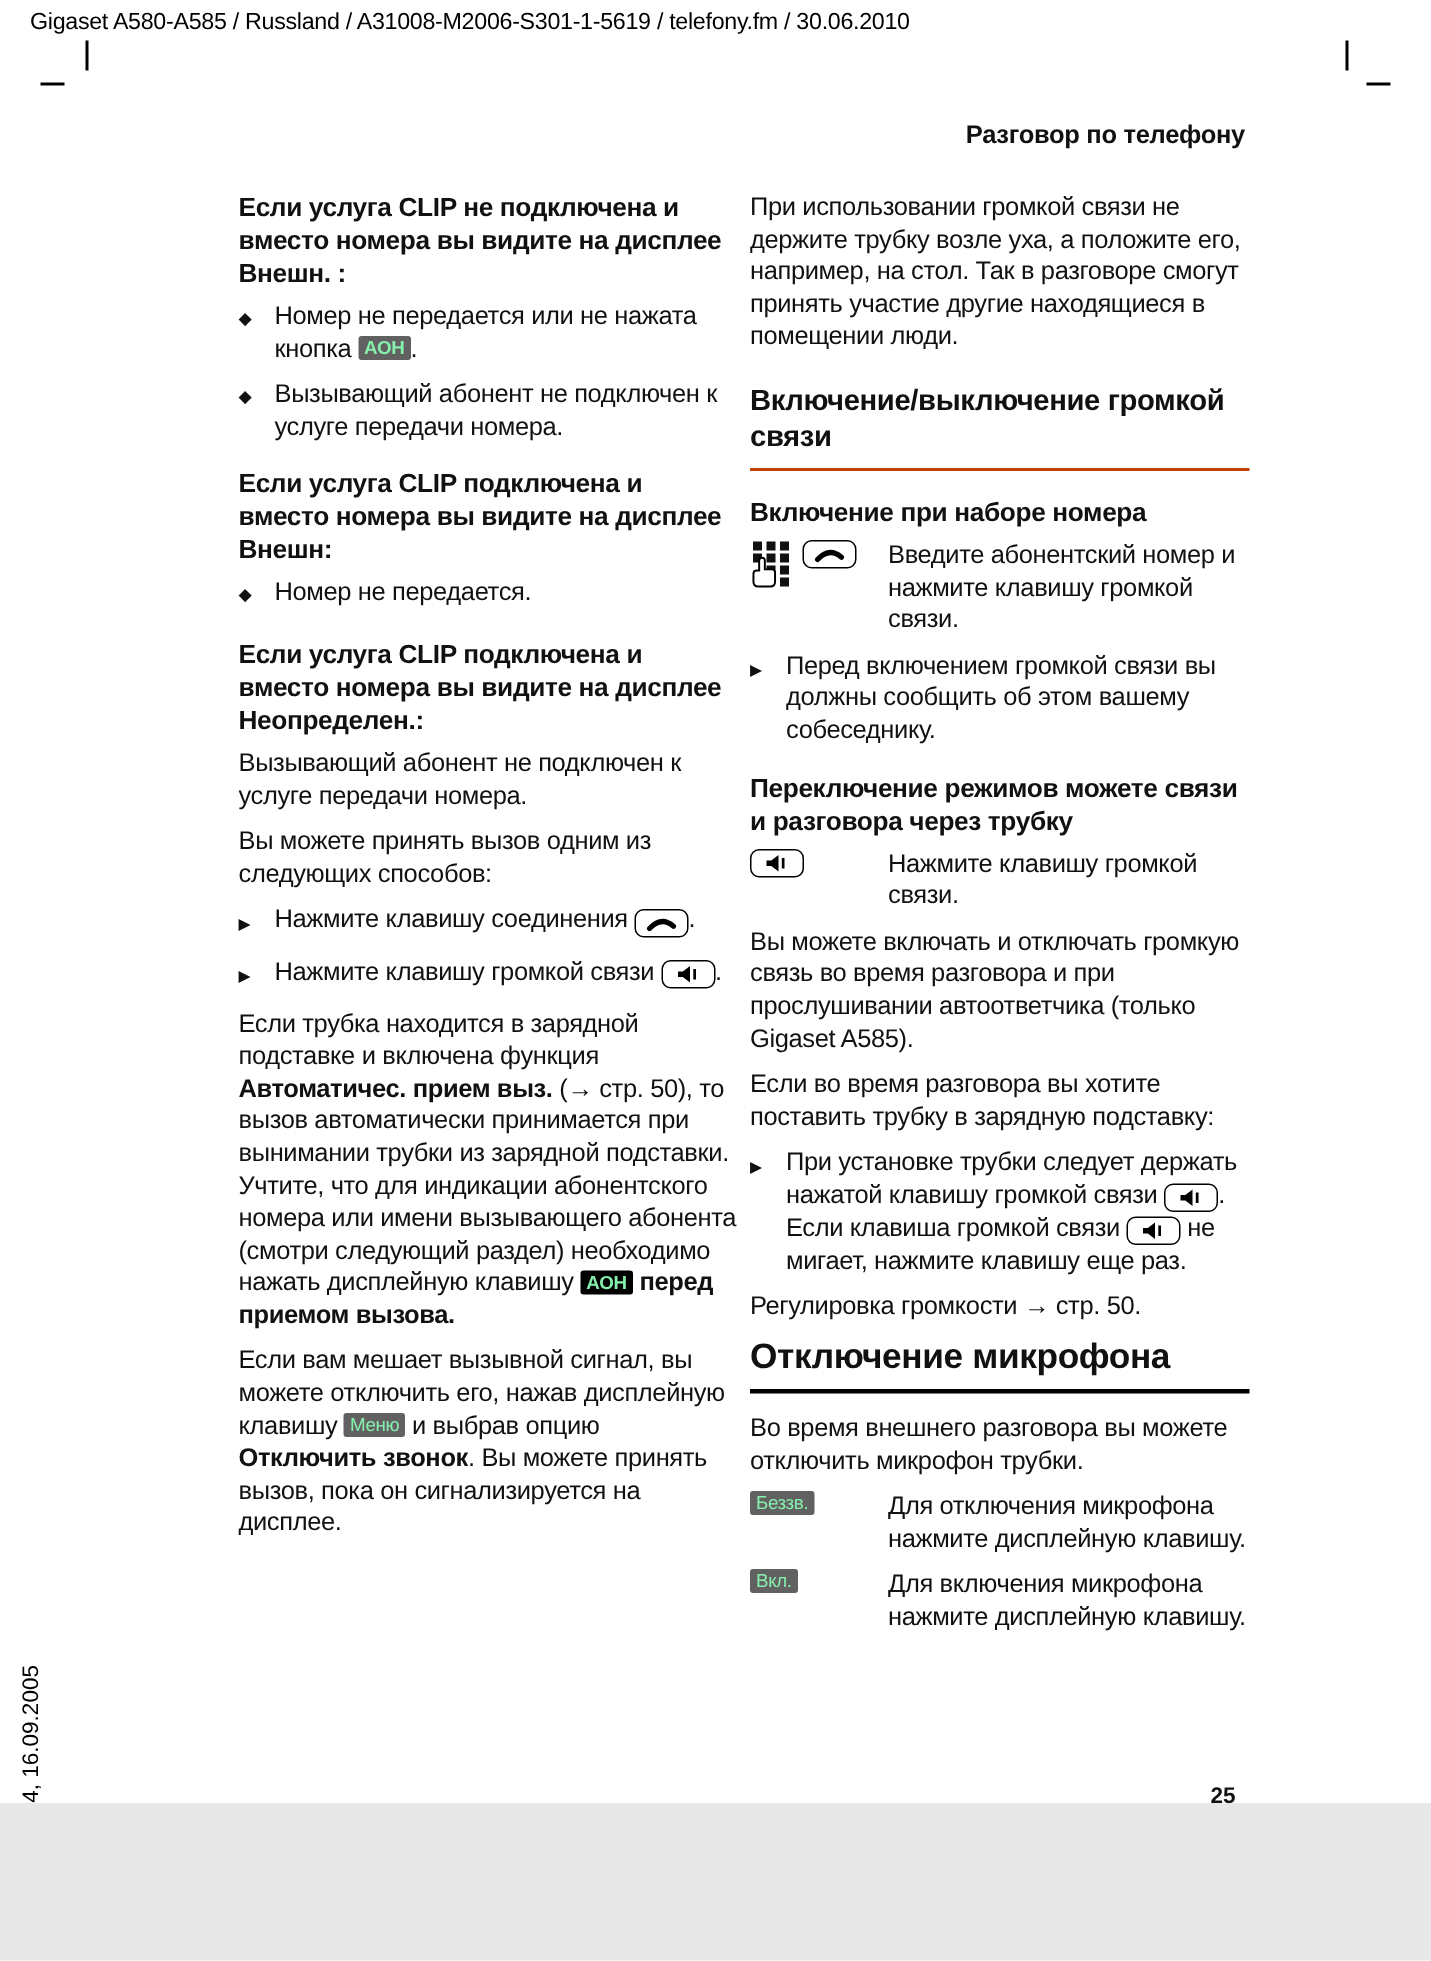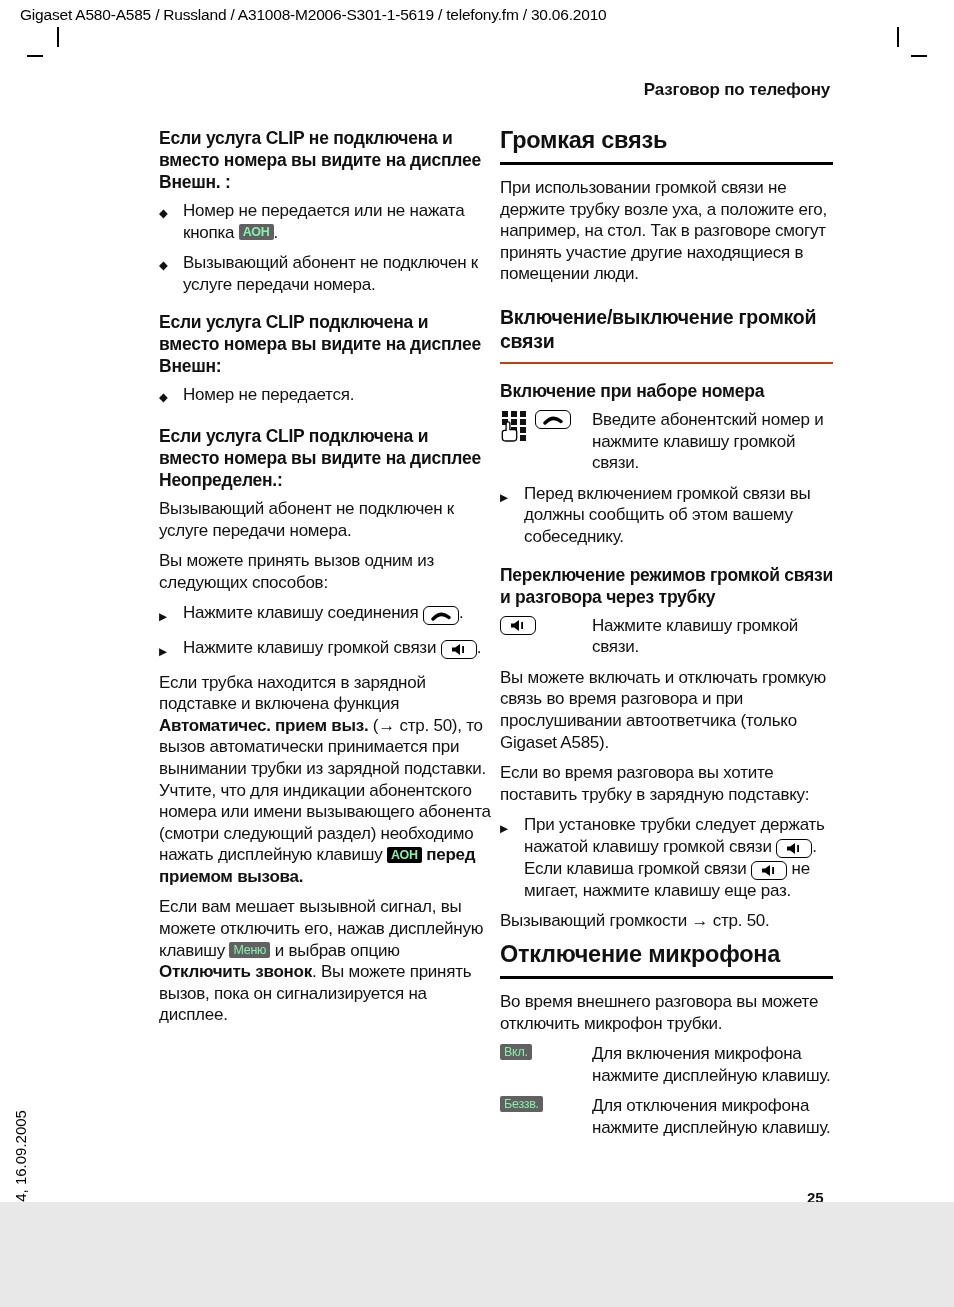--- a/index.html
+++ b/index.html
@@ -113,21 +113,20 @@
     </div>
 
     <p><span>Если трубка находится в зарядной подставке и включена функция </span><span class="b">Автоматичес. прием выз.</span><span> (</span><span class="refarrow">→</span><span> стр. 50), то вызов автоматически принимается при вынимании трубки из зарядной подставки. Учтите, что для индикации абонентского номера или имени вызывающего абонента (смотри следующий раздел) необходимо нажать дисплейную клавишу </span><span class="key black">АОН</span><span> </span><span class="b">перед приемом вызова.</span></p>
 
     <p><span>Если вам мешает вызывной сигнал, вы можете отключить его, нажав дисплейную клавишу </span><span class="key">Меню</span><span> и выбрав опцию </span><span class="b">Отключить звонок</span><span>. Вы можете принять вызов, пока он сигнализируется на дисплее.</span></p>
 
   </div>
 
   <div class="col col-right">
 
-    <div class="h1">Громкая связь</div>
 
     <p>При использовании громкой связи не держите трубку возле уха, а положите его, например, на стол. Так в разговоре смогут принять участие другие находящиеся в помещении люди.</p>
 
     <div class="h2">Включение/выключение громкой связи</div>
 
     <div class="h3">Включение при наборе номера</div>
 
     <div class="inst">
       <span class="icons">
         <span><svg width="28" height="32" viewBox="0 0 28 32">
@@ -151,21 +150,21 @@
           </span>
       </span>
       <span class="itext">Введите абонентский номер и нажмите клавишу громкой связи.</span>
     </div>
 
     <div class="bullet">
       <span class="marker tri">▶</span>
       <span class="btext">Перед включением громкой связи вы должны сообщить об этом вашему собеседнику.</span>
     </div>
 
-    <div class="h3">Переключение режимов громкой связи и разговора через трубку</div>
+    <div class="h3">Переключение режимов можете связи и разговора через трубку</div>
 
     <div class="inst">
       <span class="icons">
         <span class="hwkey">
             <svg width="20" height="15" viewBox="0 0 20 15">
               <polygon points="3,5.6 6.2,5.6 11,2 11,13 6.2,9.4 3,9.4" fill="#000"></polygon>
               <rect x="13.2" y="4" width="1.8" height="7" fill="#000"></rect>
             </svg>
           </span>
       </span>
@@ -183,38 +182,38 @@
               <rect x="13.2" y="4" width="1.8" height="7" fill="#000"></rect>
             </svg>
           </span><span>. Если клавиша громкой связи </span><span class="hwkey">
             <svg width="20" height="15" viewBox="0 0 20 15">
               <polygon points="3,5.6 6.2,5.6 11,2 11,13 6.2,9.4 3,9.4" fill="#000"></polygon>
               <rect x="13.2" y="4" width="1.8" height="7" fill="#000"></rect>
             </svg>
           </span><span> не мигает, нажмите клавишу еще раз.</span></span>
     </div>
 
-    <p><span>Вызывающий громкости </span><span class="refarrow">→</span><span> стр. 50.</span></p>
+    <p><span>Регулировка громкости </span><span class="refarrow">→</span><span> стр. 50.</span></p>
 
     <div class="h1 later">Отключение микрофона</div>
 
     <p>Во время внешнего разговора вы можете отключить микрофон трубки.</p>
 
     <div class="inst">
       <span class="icons">
+        <span class="key">Беззв.</span>
+      </span>
+      <span class="itext">Для отключения микрофона нажмите дисплейную клавишу.</span>
+    </div>
+
+    <div class="inst">
+      <span class="icons">
         <span class="key">Вкл.</span>
       </span>
       <span class="itext">Для включения микрофона нажмите дисплейную клавишу.</span>
-    </div>
-
-    <div class="inst">
-      <span class="icons">
-        <span class="key">Беззв.</span>
-      </span>
-      <span class="itext">Для отключения микрофона нажмите дисплейную клавишу.</span>
     </div>
 
   </div>
 
   <div class="page-number">25</div>
   <div class="version-label">Version 4, 16.09.2005</div>
 
 </div>
 
 </body></html>

